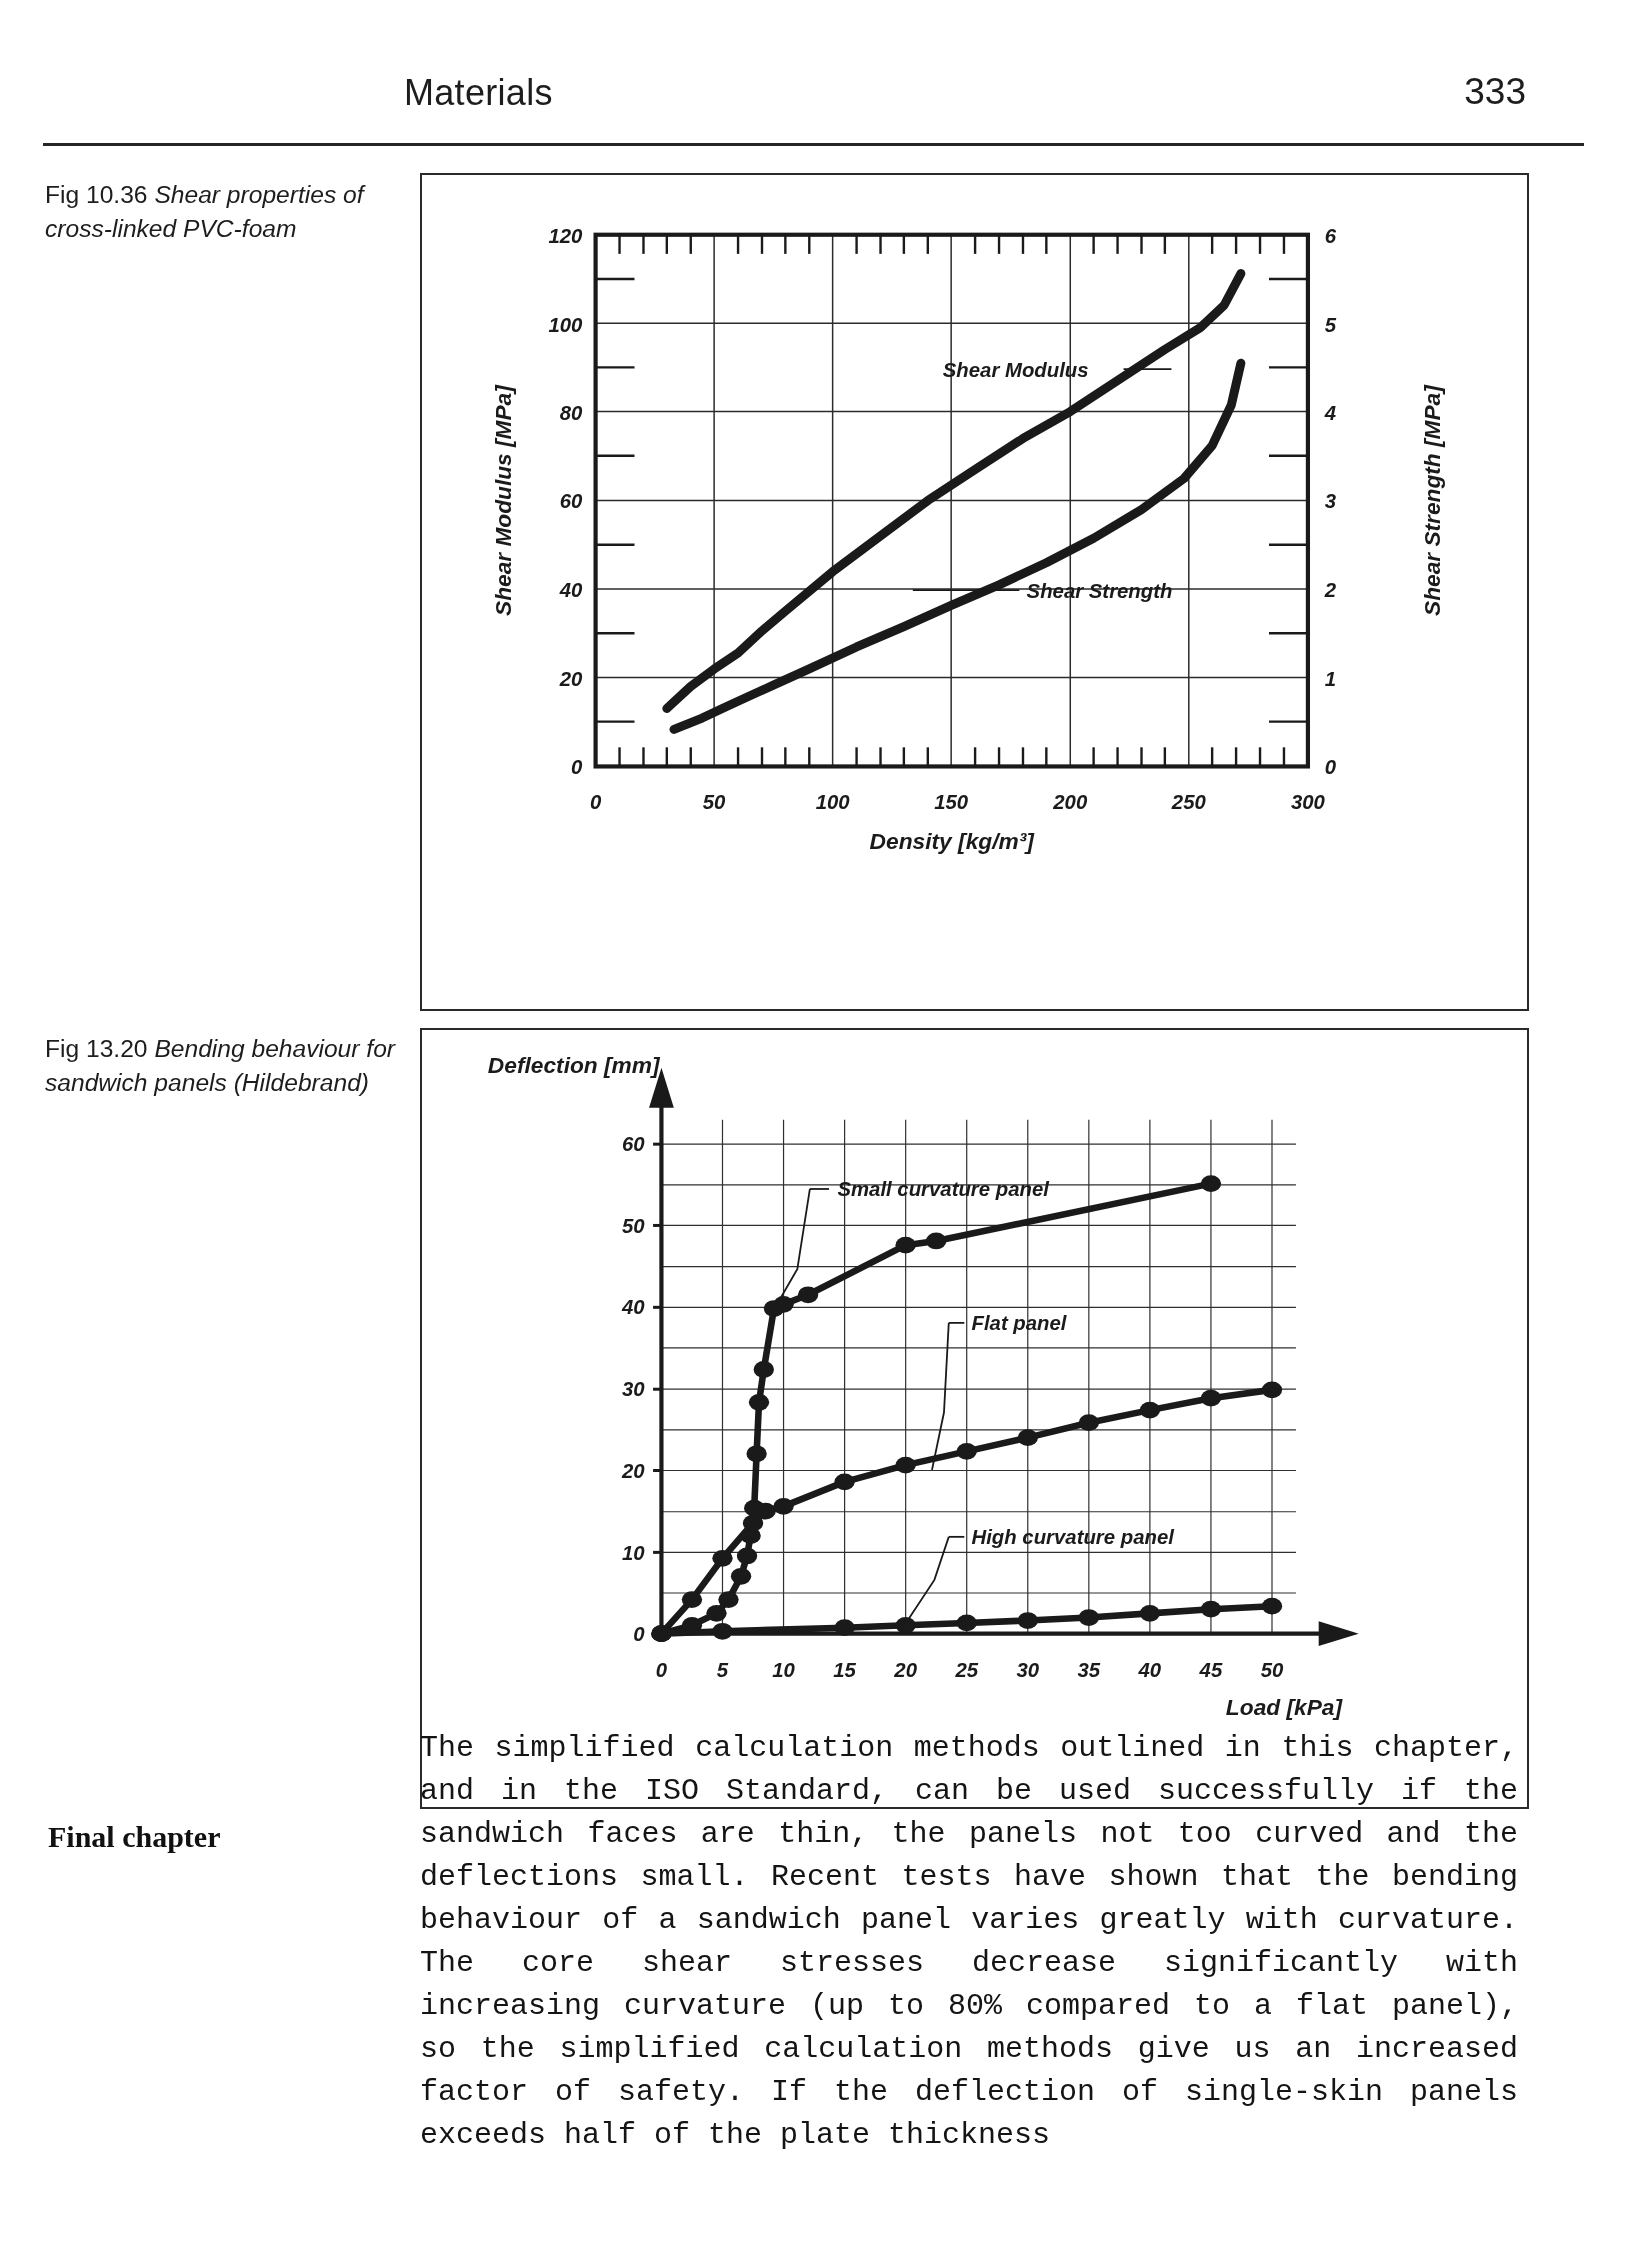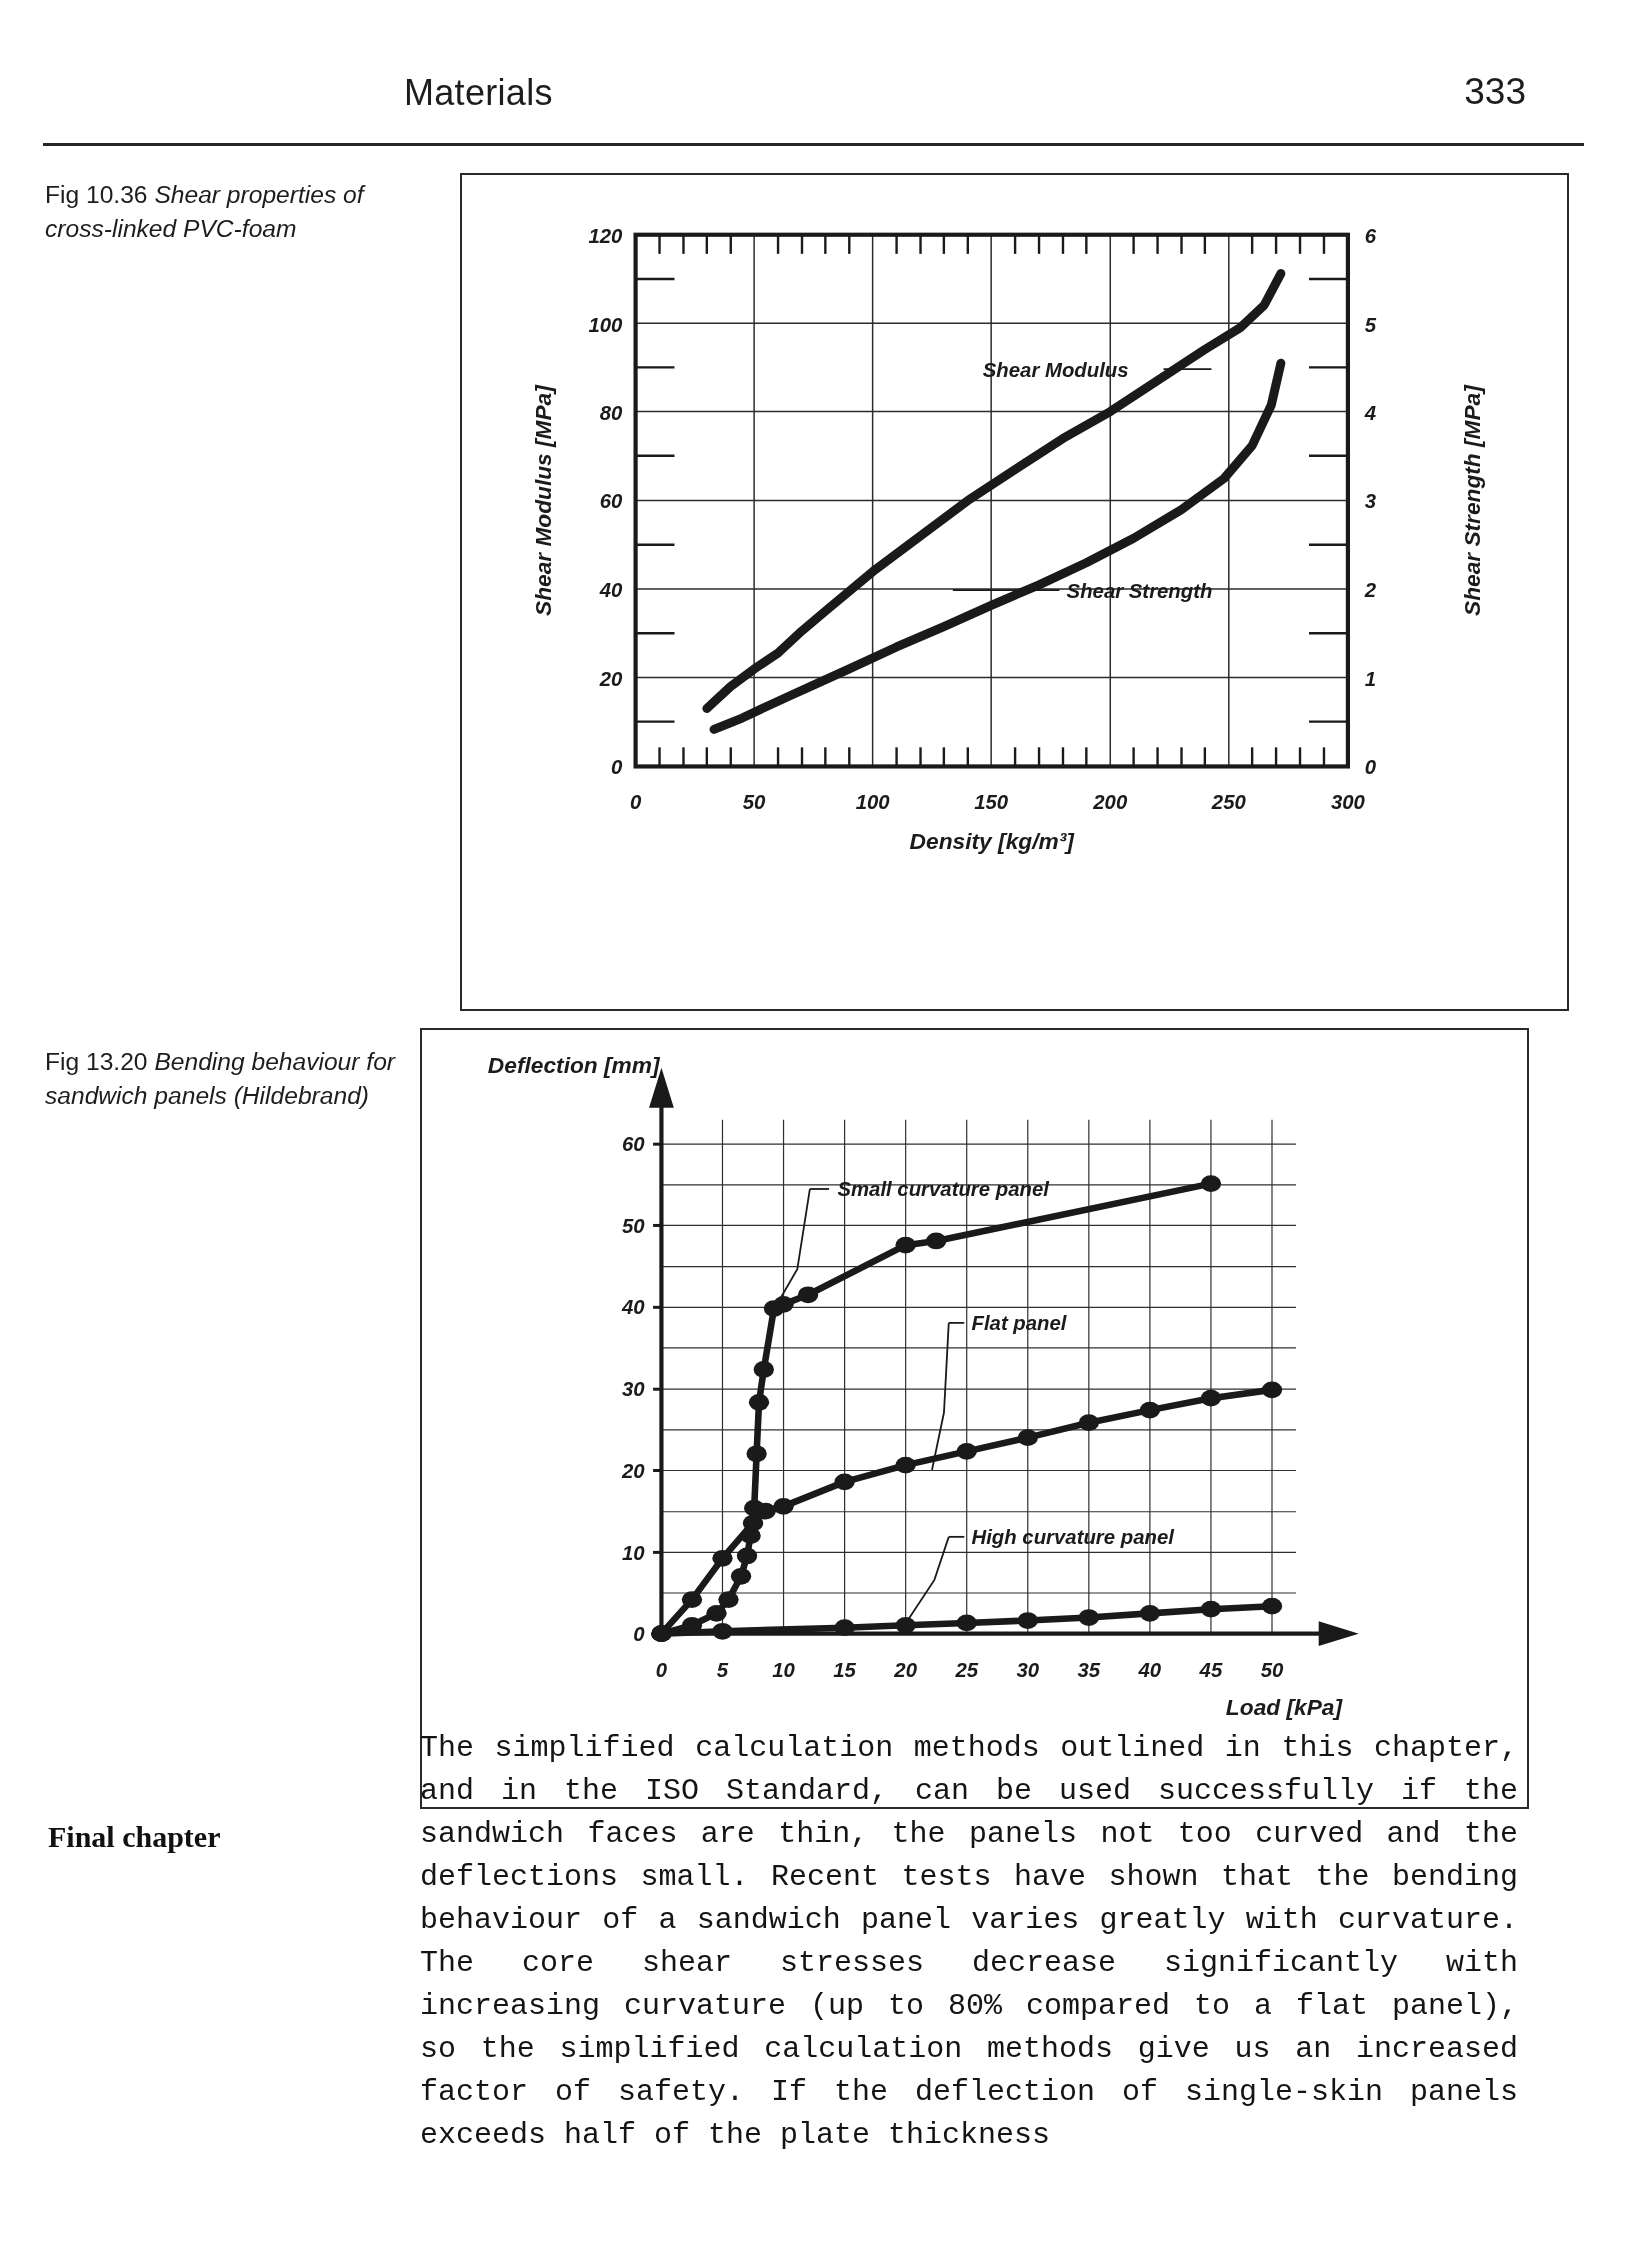--- a/index.html
+++ b/index.html
@@ -43,30 +43,30 @@
   .fig-caption {
     position: absolute;
     font-family: "Liberation Sans", sans-serif;
     font-size: 24.6px;
     line-height: 34px;
     color: #1d1d1d;
     width: 360px;
   }
   .fig-caption .cap-em { font-style: italic; }
   #caption-1319 { left: 45px; top: 178px; }
-  #caption-1320 { left: 45px; top: 1032px; margin-top: 13px; }
+  #caption-1320 { left: 45px; top: 1032px; }
 
   
   .figure-frame {
     position: absolute;
     border: 2.4px solid #2a2a2a;
     background: #ffffff;
     box-sizing: border-box;
   }
-  #figure-1319 { left: 420px; top: 173px;  width: 1109px; height: 838px; margin-left: 40px; }
+  #figure-1319 { left: 420px; top: 173px;  width: 1109px; height: 838px; }
   #figure-1320 { left: 420px; top: 1028px; width: 1109px; height: 781px; }
 
   .figure-frame svg { display: block; width: 100%; height: 100%; }
 
   
   #final-remarks-label {
     position: absolute;
     left: 48px; top: 1820px;
     font-family: "Liberation Serif", serif;
     font-weight: bold;

